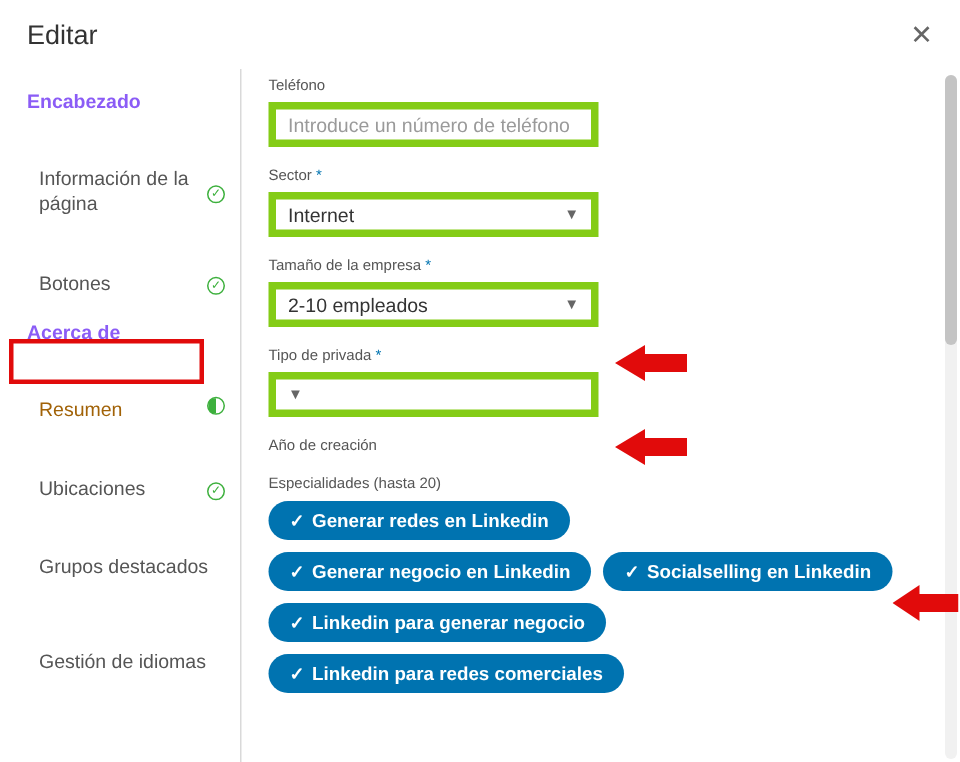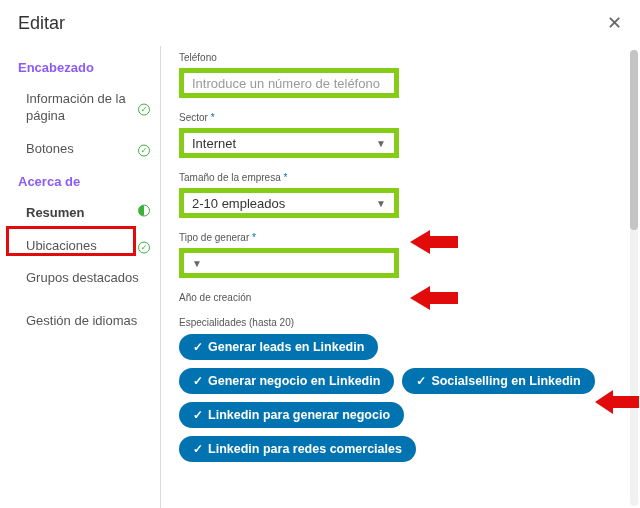--- a/index.html
+++ b/index.html
@@ -56,24 +56,25 @@
     color: #8b5cf6;
     padding: 8px 0 8px 18px;
   }
   .nav-item {
     position: relative;
     padding: 8px 0 8px 26px;
     font-size: 13px;
     color: #555;
     cursor: pointer;
     line-height: 1.3;
+    margin-top: 20px;
   }
   .nav-item.active {
-    color: #404040;
-    font-weight: 700;
+    color: #a16207;
+    font-weight: 400;
   }
   .nav-status {
     position: absolute;
     right: 10px;
     top: 50%;
     transform: translateY(-50%);
   }
   .check-icon {
     display: inline-flex;
     width: 12px;
@@ -259,37 +260,37 @@
             <span>Tamaño de la empresa</span> <span class="req">*</span>
           </div>
           <div class="select-input">
             <span>2-10 empleados</span>
             <span class="caret">▼</span>
           </div>
         </div>
 
         <div class="field">
           <div class="field-label">
-            <span>Tipo de generar</span> <span class="req">*</span>
+            <span>Tipo de privada</span> <span class="req">*</span>
           </div>
           <div class="select-input">
             <span class="caret">▼</span>
           </div>
         </div>
 
         <div class="field">
           <div class="field-label">Año de creación</div>
         </div>
 
         <div class="field">
           <div class="field-label">Especialidades (hasta 20)</div>
           <div class="pills">
             <span class="pill">
                 <span class="tick">✓</span>
-                <span>Generar leads en Linkedin</span>
+                <span>Generar redes en Linkedin</span>
               </span>
             <span class="pill">
                 <span class="tick">✓</span>
                 <span>Generar negocio en Linkedin</span>
               </span>
             <span class="pill">
                 <span class="tick">✓</span>
                 <span>Socialselling en Linkedin</span>
               </span>
             <span class="pill">

